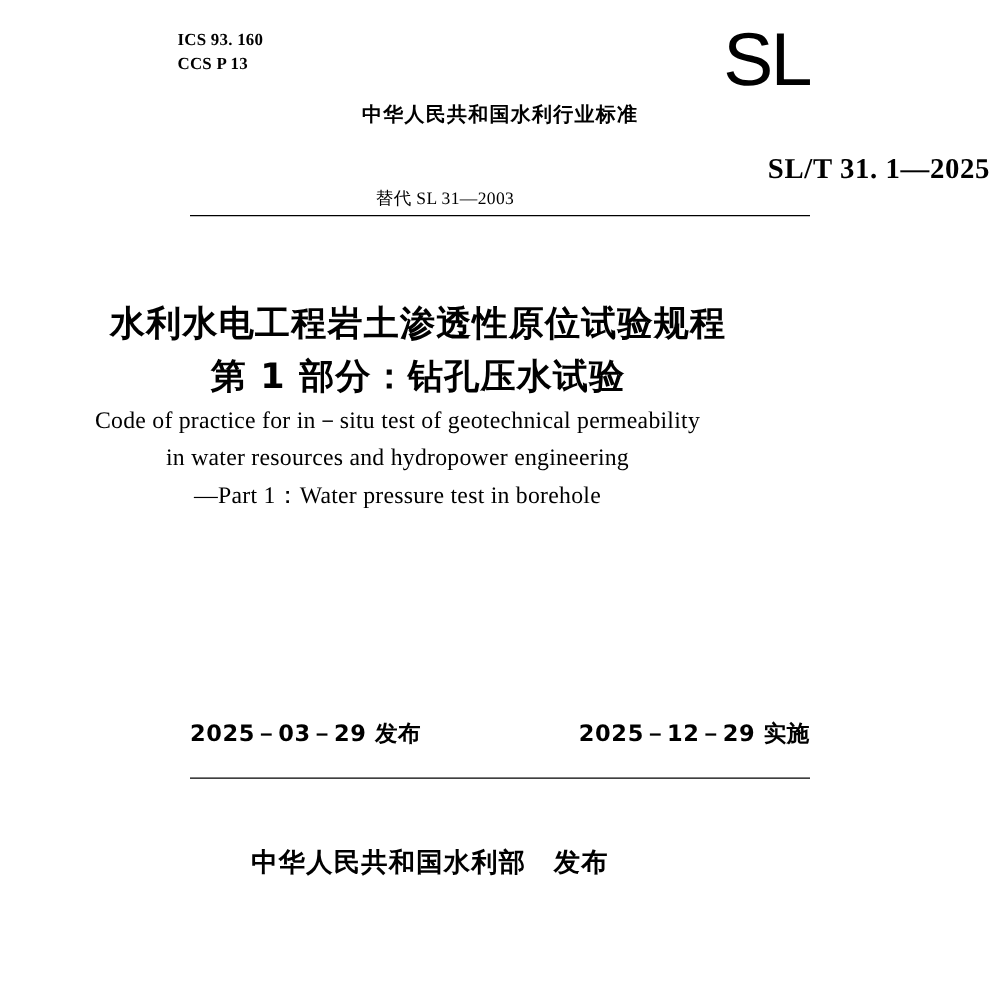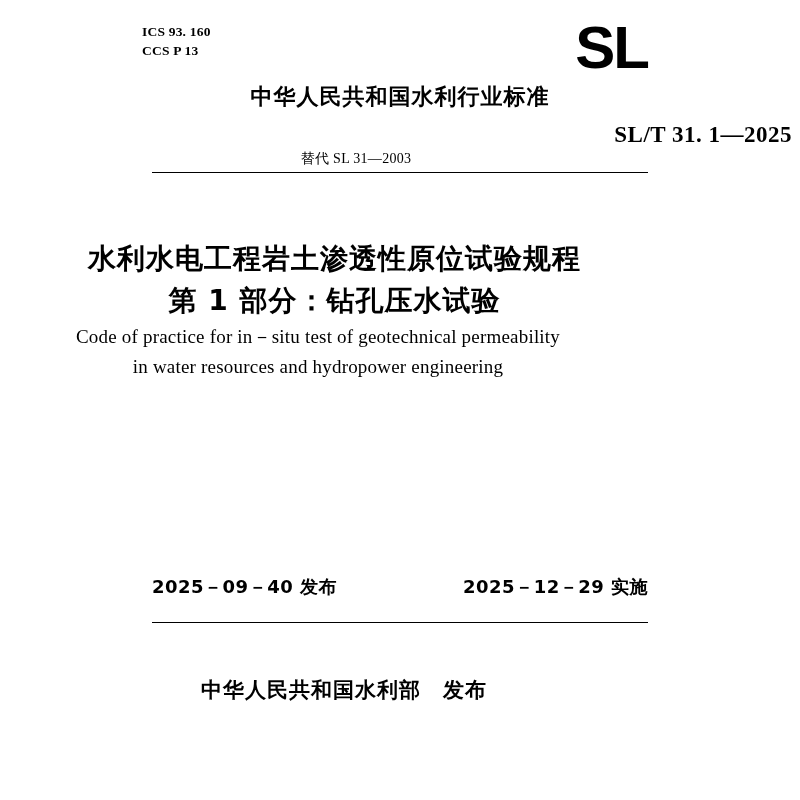--- a/index.html
+++ b/index.html
@@ -37,36 +37,36 @@
     font-weight: bold;
     font-size: 13.5px;
     line-height: 19px;
     letter-spacing: 0.2px;
   }
   .sl-logo {
     position: absolute;
     right: 0px;
     top: -4px;
     font-family: "Liberation Sans", sans-serif;
-    font-weight: bold;
+    font-weight: normal;
     font-size: 60px;
     line-height: 60px;
     letter-spacing: -2px;
   }
 
   
   .std-name {
     position: absolute;
     top: 82px;
     left: 0;
     width: 800px;
     text-align: center;
     font-family: "DejaVu Sans", sans-serif;
     font-weight: bold;
-    font-size: 22px;
+    font-size: 16px;
     letter-spacing: 1px;
   }
 
   
   .std-number {
     position: absolute;
     top: 122px;
     left: 0;
     width: 792px;
     text-align: right;
@@ -173,24 +173,25 @@
   <div class="rule rule-top"></div>
 
   <div class="cn-title">
     <div>水利水电工程岩土渗透性原位试验规程</div>
     <div>第 1 部分：钻孔压水试验</div>
   </div>
 
   <div class="en-title">
     <div>Code of practice for in－situ test of geotechnical permeability</div>
     <div>in water resources and hydropower engineering</div>
+    <div>—Part 1：Water pressure test in borehole</div>
   </div>
 
   <div class="dates">
-    <div class="date-item">2025－09－40 发布</div>
+    <div class="date-item">2025－03－29 发布</div>
     <div class="date-item">2025－12－29 实施</div>
   </div>
 
   <div class="rule rule-bottom"></div>
 
   <div class="publisher">中华人民共和国水利部　发布</div>
 
 </div>
 
 </body></html>

